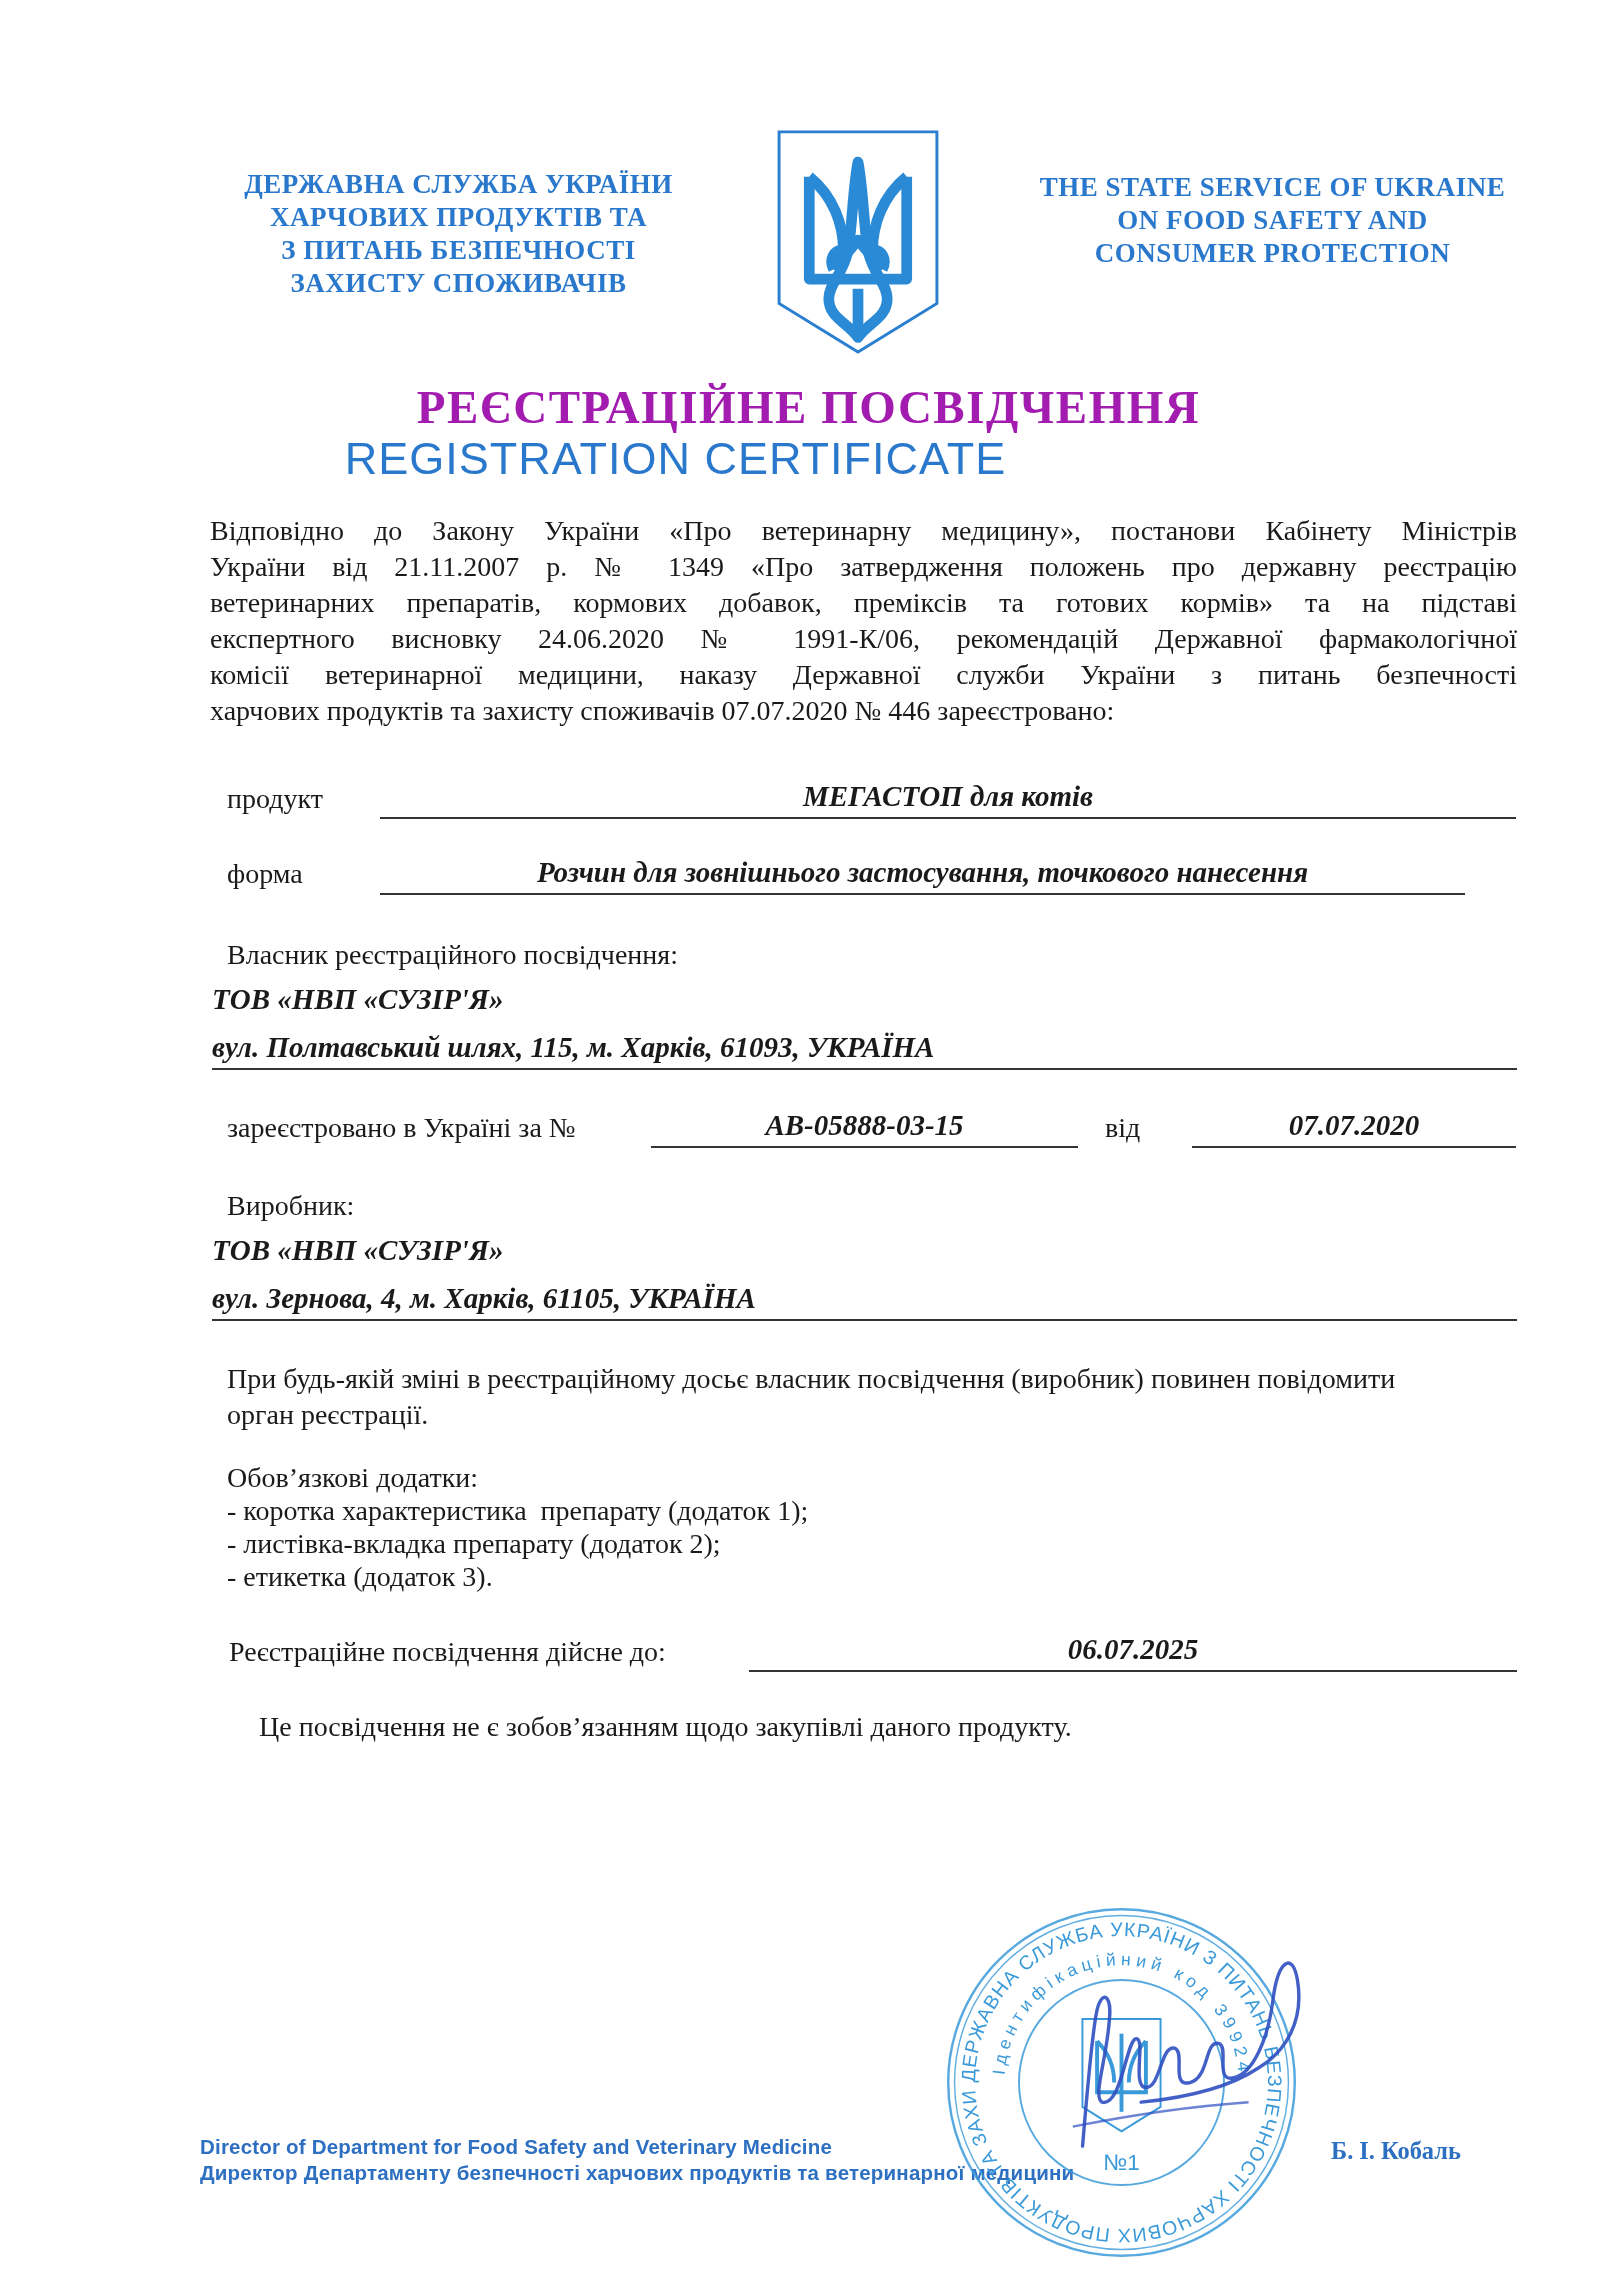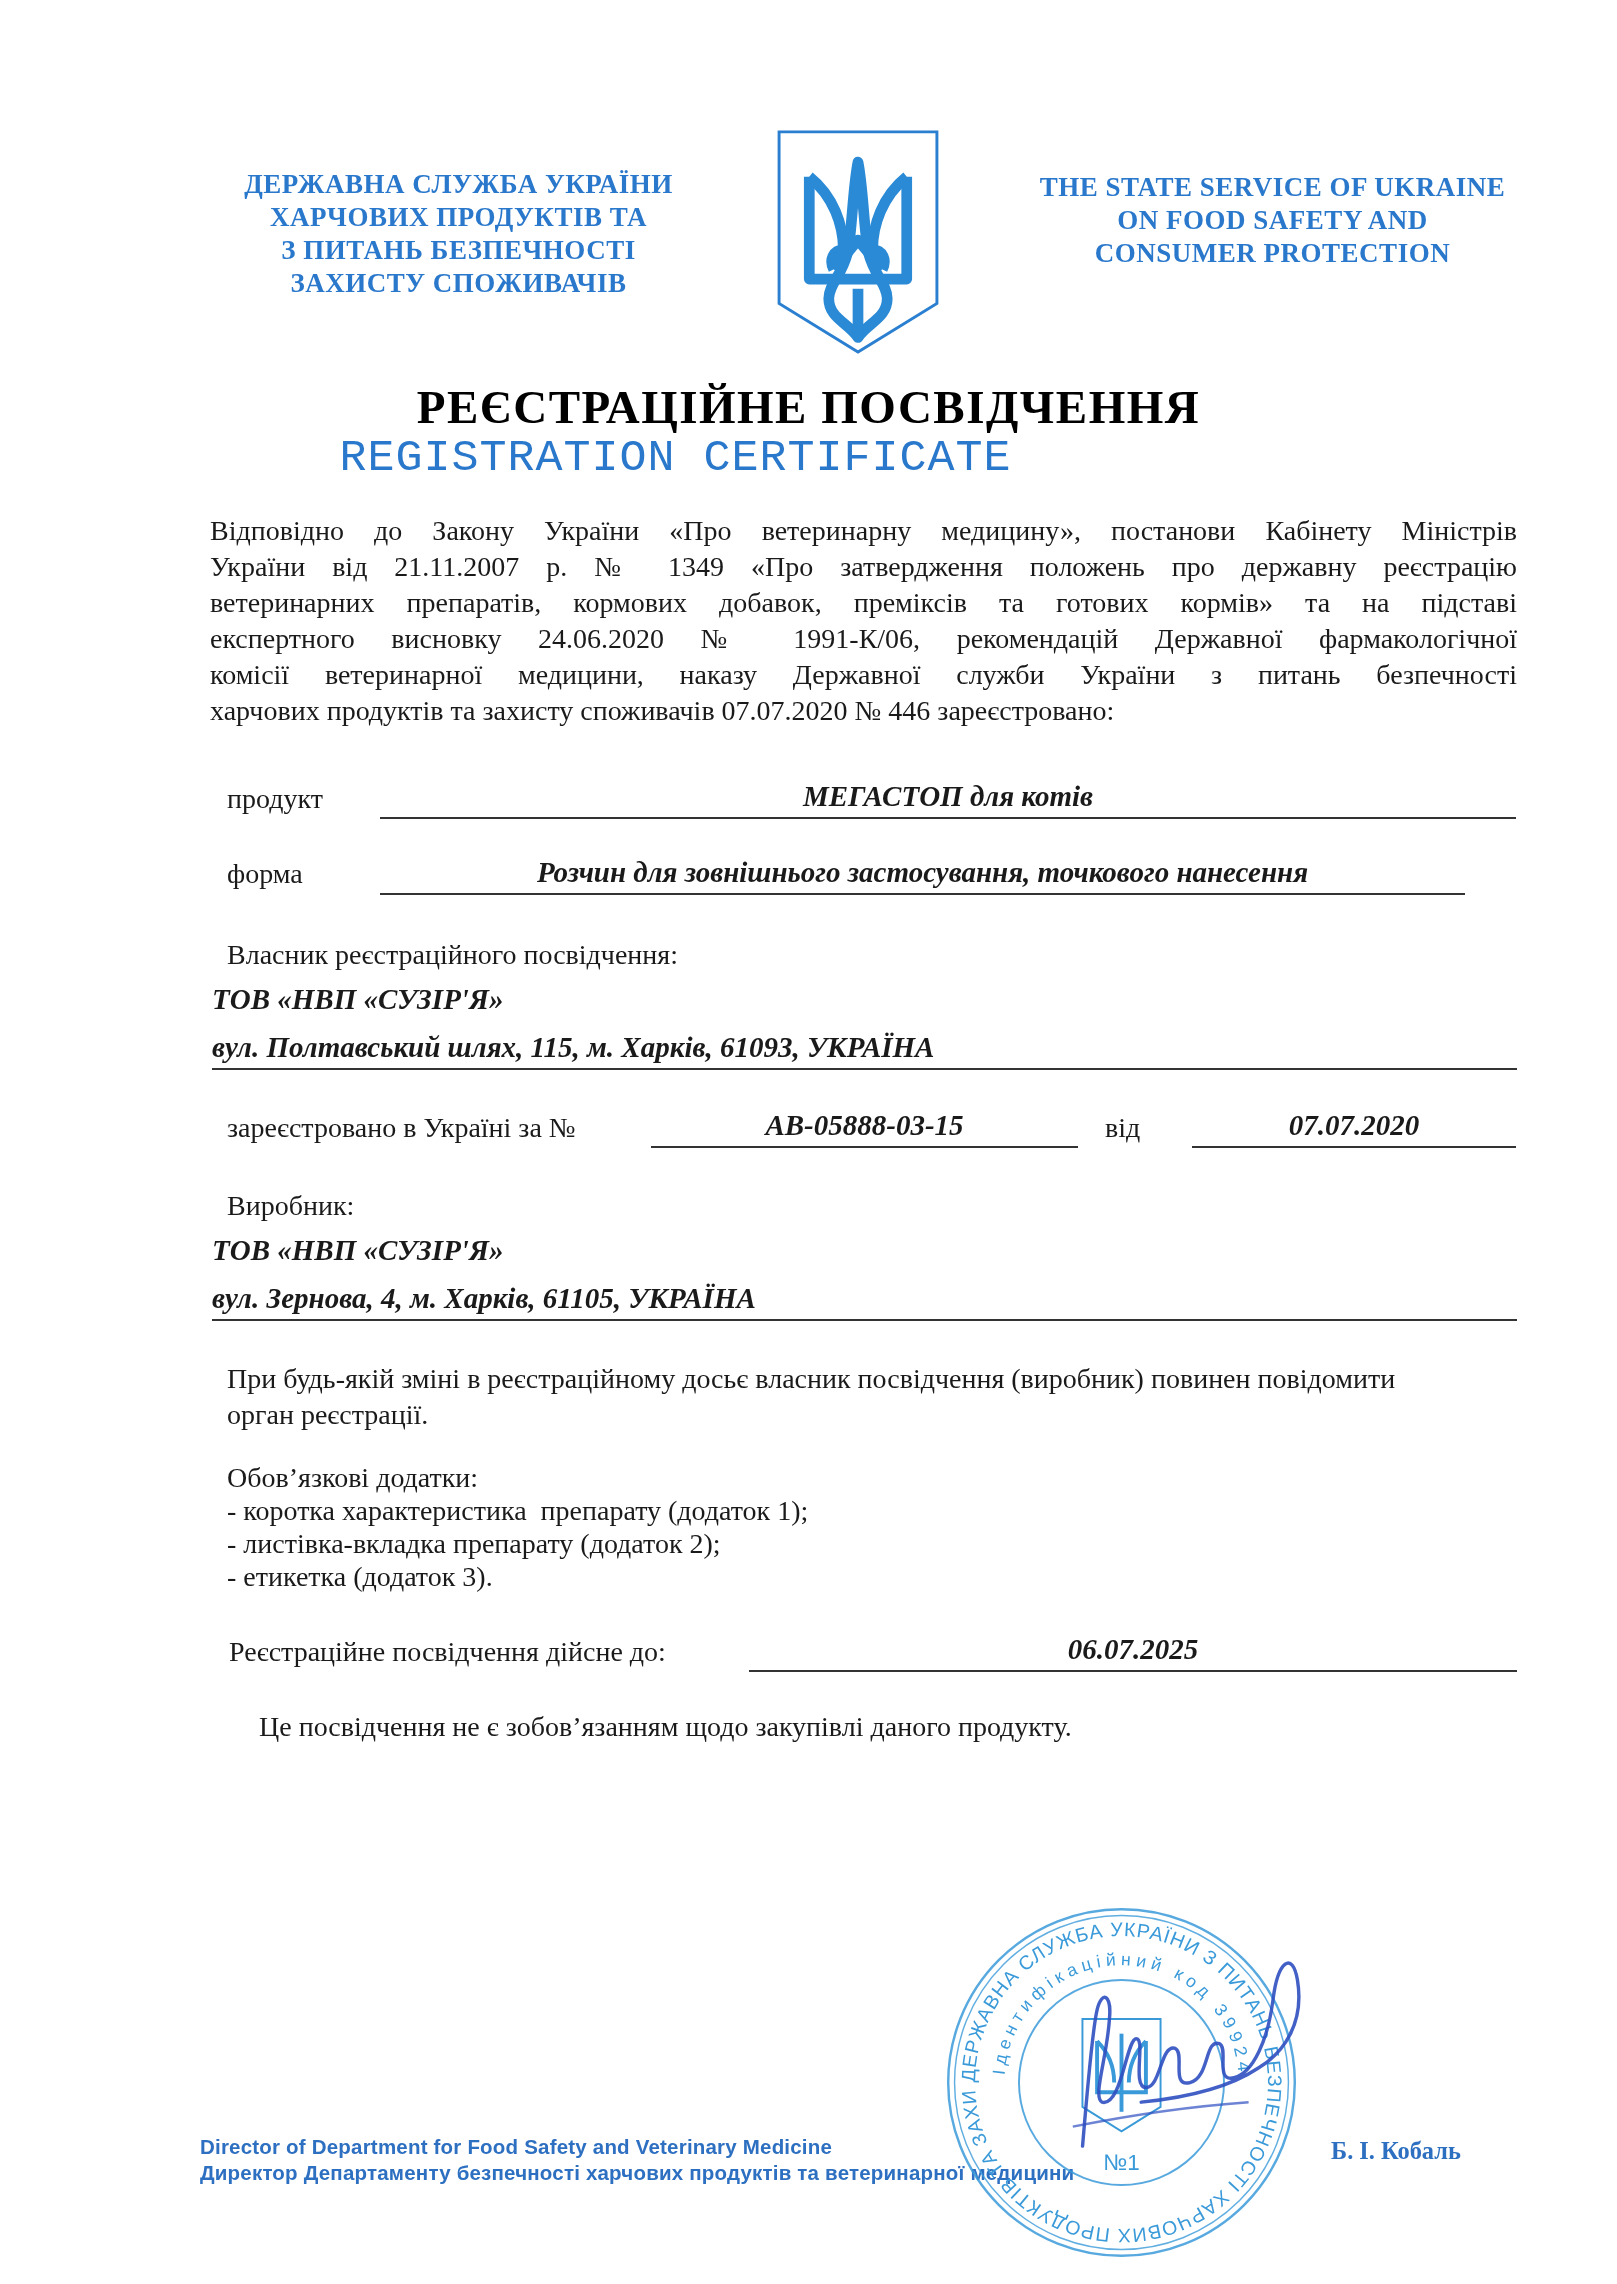--- a/index.html
+++ b/index.html
@@ -5,24 +5,24 @@
   html, body { margin:0; padding:0; background:#ffffff; }
   body { width:1617px; height:2284px; position:relative; overflow:hidden;
          font-family:"Liberation Serif","DejaVu Serif",serif; color:#1a1a1a; }
   .abs { position:absolute; }
   .hdr { font-family:"Liberation Serif",serif; font-weight:bold; font-size:27px;
          line-height:33px; text-align:center; letter-spacing:0.5px; color:#2a78cc; }
   #hdr-ua { left:205px; top:168px; width:507px; }
   #hdr-en { left:1014px; top:171px; width:517px; }
   #emblem { left:775px; top:128px; width:166px; height:228px; }
   #title-ua { left:0; top:380px; width:1617px; text-align:center; font-size:47px;
-              font-weight:bold; letter-spacing:1.5px; color:#000000; line-height:54px; }
+              font-weight:bold; letter-spacing:1.5px; color:#a21caf; line-height:54px; }
   #title-en { left:0; top:432px; width:1351px; text-align:center; font-size:45px;
               color:#2a78cc; line-height:54px; letter-spacing:1px;
-              font-family:Liberation Mono, monospace; }
+              font-family:Liberation Sans, sans-serif; }
   .body-txt { font-size:28px; line-height:36px; }
   #preamble { left:210px; top:513px; width:1307px; text-align:justify; }
   #preamble span { display:block; text-align:justify; text-align-last:justify; }
   #preamble span.last { text-align-last:left; }
   .lbl { font-size:28px; }
   .val { font-style:italic; font-weight:bold; font-size:29px; text-align:center; }
   .uline { border-bottom:2.4px solid #333; }
   .row { position:absolute; }
   .boldc { font-weight:bold; font-style:italic; font-size:29px; }
   .sig-txt { font-family:"Liberation Sans",sans-serif; font-weight:bold; font-size:20.5px;

